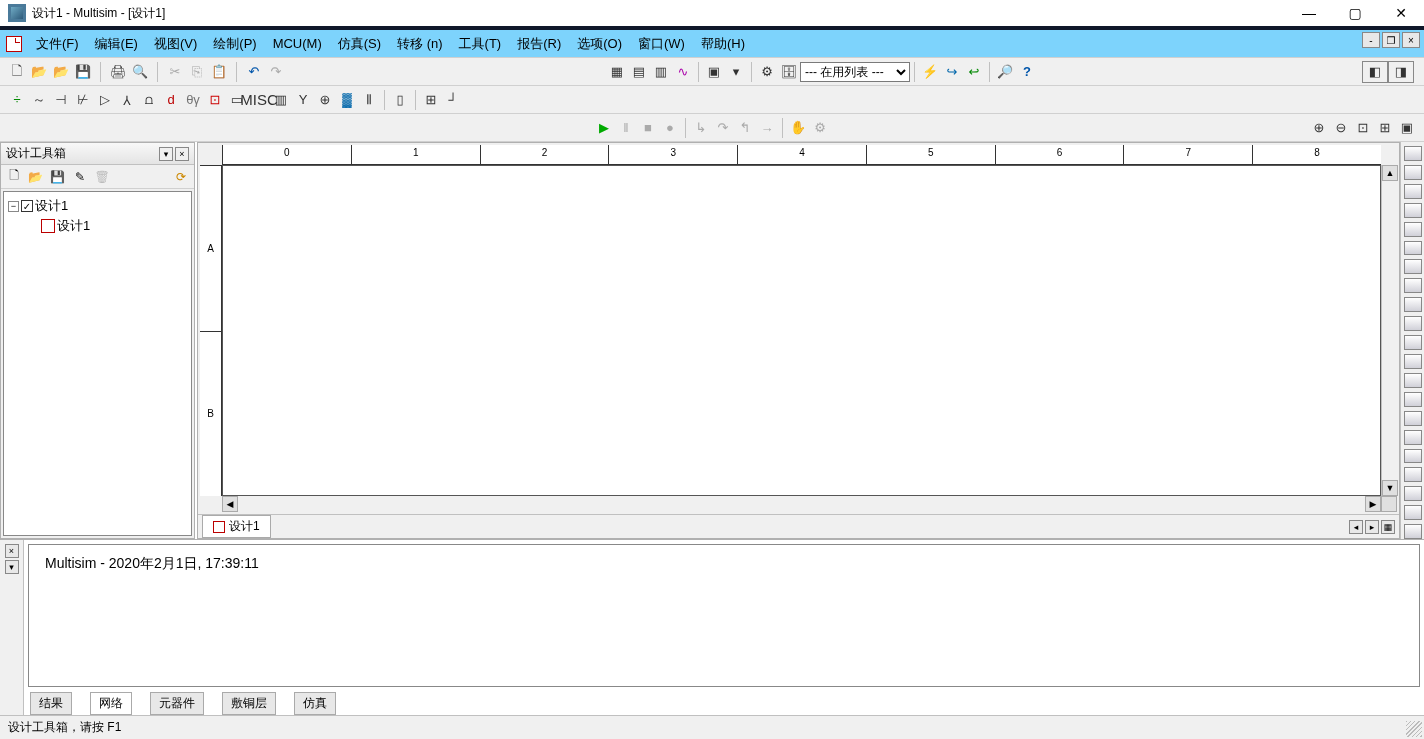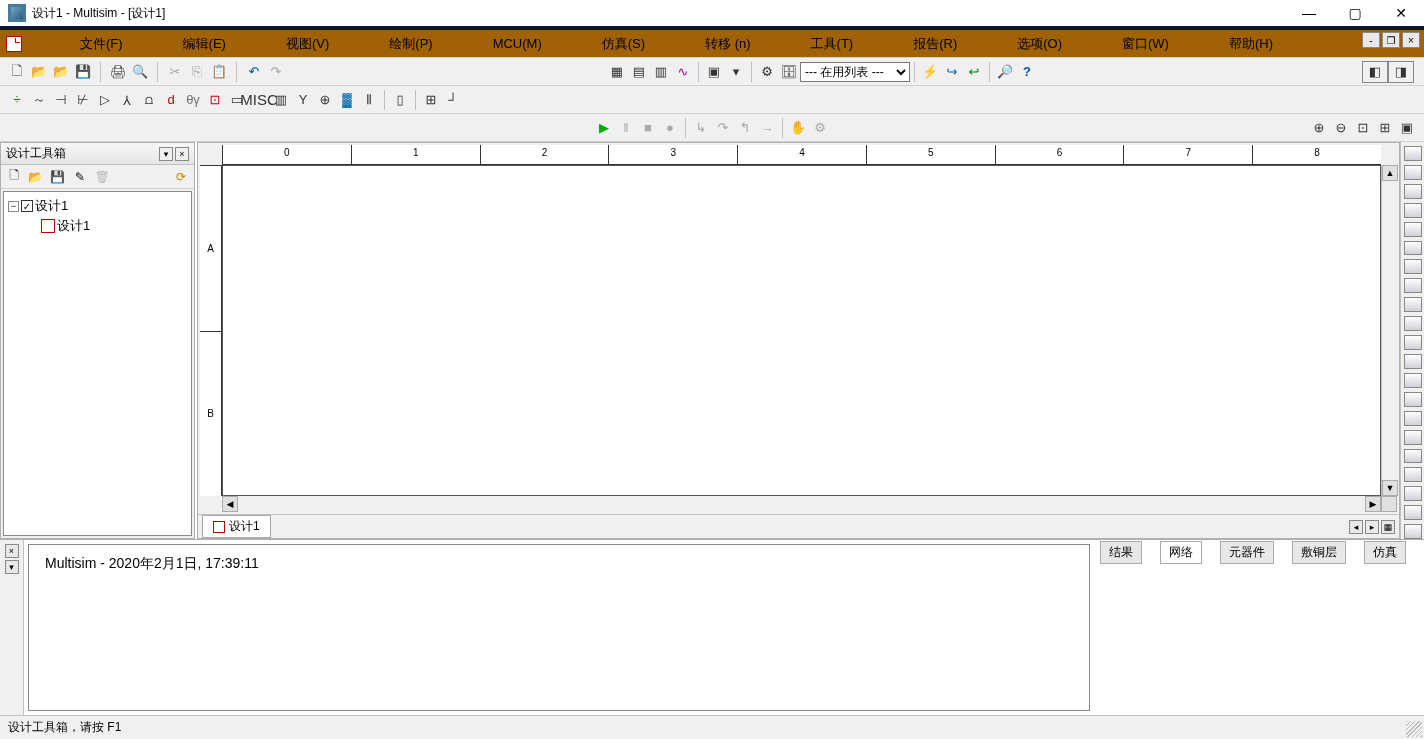--- a/index.html
+++ b/index.html
@@ -3,21 +3,21 @@
 <meta charset="utf-8">
 <style>
 * { margin:0; padding:0; box-sizing:border-box; font-family:"Microsoft YaHei","Segoe UI",Tahoma,sans-serif; }
 html,body { width:1424px; height:739px; overflow:hidden; background:#fff; }
 .titlebar { height:30px; background:#fff; display:flex; align-items:center; border-bottom:4px solid #0f172a; }
 .titlebar .app-icon { width:18px; height:18px; margin:0 6px 0 8px; background:#4a7a9a; display:inline-block; position:relative; }
 .titlebar .app-icon::after { content:""; position:absolute; inset:3px; background:linear-gradient(135deg,#6faac4,#2d5a7a); }
 .titlebar .title { font-size:12px; color:#000; flex:1; }
 .win-btns { display:flex; }
 .win-btn { width:46px; height:30px; display:flex; align-items:center; justify-content:center; font-size:14px; color:#000; }
-.menubar { height:28px; background:#a16207; display:flex; align-items:center; padding-left:6px; border-bottom:1px solid #d0d0d0; position:relative;gap:44px; }
+.menubar { height:28px; background:#7dd3fc; display:flex; align-items:center; padding-left:6px; border-bottom:1px solid #d0d0d0; position:relative; }
 .menubar .doc-icon { width:16px; height:16px; margin-right:6px; border:1px solid #b00; background:#fff; position:relative; }
 .menubar .doc-icon::after{content:"";position:absolute;top:1px;right:1px;width:4px;height:4px;border-left:1px solid #b00;border-bottom:1px solid #b00;}
 .menu-item { padding:4px 8px; font-size:13px; color:#000; }
 .mdi-btns { position:absolute; right:4px; top:2px; display:flex; gap:2px; }
 .mdi-btn { width:18px; height:16px; border:1px solid #888; background:#e8e8e8; display:flex; align-items:center; justify-content:center; font-size:10px; }
 .toolbar-row { background:#f0f0f0; display:flex; align-items:center; border-bottom:1px solid #d0d0d0; padding:2px 4px; min-height:28px; }
 .tb-group { display:flex; align-items:center; padding:0 2px; }
 .tb-sep { width:1px; height:20px; background:#c0c0c0; margin:0 4px; }
 .tb-btn { width:22px; height:22px; display:flex; align-items:center; justify-content:center; font-size:13px; color:#333; border:1px solid transparent; }
 .tb-select { height:20px; font-size:12px; border:1px solid #7a7a7a; background:#fff; min-width:110px; }
@@ -59,21 +59,21 @@
 .inst-btn { width:18px; height:16px; border:1px solid #888; background:linear-gradient(#fff,#d0d0d8); font-size:8px;}
 .canvas-tabs { height:24px; background:#f0f0f0; display:flex; align-items:center; padding:0 4px; border-top:1px solid #c0c0c0; position:relative;}
 .ctab { padding:2px 10px; font-size:12px; border:1px solid #aaa; background:#fff; display:flex; align-items:center; gap:4px;}
 .ctab-icon{width:12px;height:12px;border:1px solid #b00;background:#fff;}
 .ctab-nav{position:absolute;right:4px;display:flex;gap:2px;}
 .ctab-nav .nbtn{width:14px;height:14px;border:1px solid #888;display:flex;align-items:center;justify-content:center;font-size:9px;background:#e8e8e8;}
 .bottom-panel { height:176px; display:flex; border-top:1px solid #b0b0b0; }
 .bottom-side { width:24px; background:#f0f0f0; border-right:1px solid #c0c0c0; display:flex; flex-direction:column; align-items:center; padding-top:4px;}
 .bottom-side .closebtn{width:14px;height:14px;border:1px solid #888;font-size:9px;display:flex;align-items:center;justify-content:center;background:#e8e8e8;margin-bottom:2px;}
 .bottom-side .vtext{writing-mode:vertical-rl;font-size:12px;margin-top:auto;margin-bottom:6px;}
-.bottom-main { flex:1; display:flex; }
+.bottom-main { flex:1; display:flex; flex-direction:column; }
 .bottom-content { flex:1; background:#fff; border:1px solid #888; margin:4px; padding:10px 16px; font-size:14px; }
 .bottom-tabs { height:24px; display:flex; align-items:flex-end; padding-left:6px; }
 .bottom-tab { padding:2px 8px; font-size:12px; border:1px solid #aaa; background:#e8e8e8; margin-right:18px; }
 .bottom-tab.active { background:#fff; }
 .statusbar { height:24px; background:#f0f0f0; border-top:1px solid #c0c0c0; display:flex; align-items:center; padding:0 8px; font-size:12px; position:relative;}
 .statusbar .grips{position:absolute;right:2px;bottom:2px;width:16px;height:16px;background:repeating-linear-gradient(135deg,#bbb 0 1px,transparent 1px 3px);}
 .right-toolbar-spacer{flex:1;}
 </style>
 </head>
 <body>

